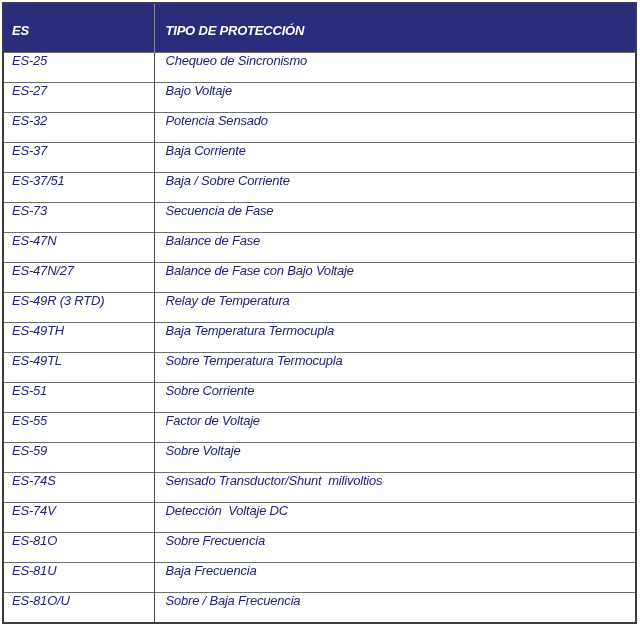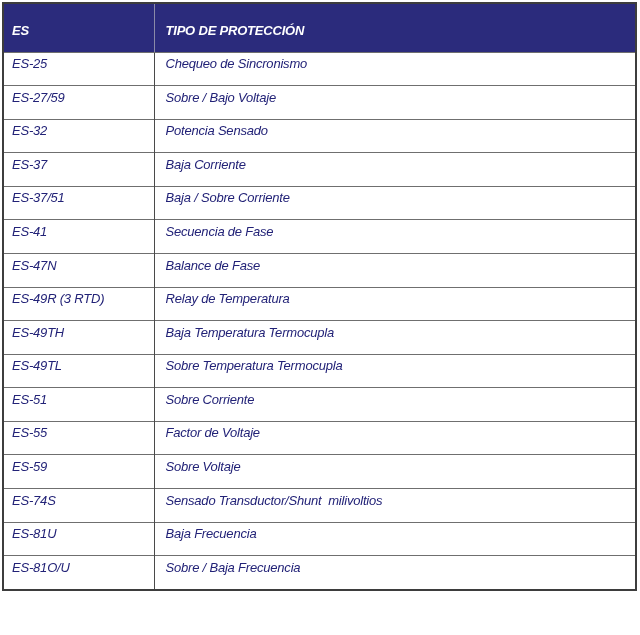--- a/index.html
+++ b/index.html
@@ -80,51 +80,55 @@
         <th class="col-code">ES</th>
         <th class="col-prot">TIPO DE PROTECCIÓN</th>
       </tr>
     </thead>
     <tbody>
   <tr>
     <td class="col-code">ES-25</td>
     <td class="col-prot">Chequeo de Sincronismo</td>
   </tr>
 
+  <tr>
+    <td class="col-code">ES-27</td>
+    <td class="col-prot">Bajo Voltaje</td>
+  </tr>
 
-  <tr>
-    <td class="col-code">ES-27/59</td>
-    <td class="col-prot">Sobre / Bajo Voltaje</td>
-  </tr>
 
   <tr>
     <td class="col-code">ES-32</td>
     <td class="col-prot">Potencia Sensado</td>
   </tr>
 
   <tr>
     <td class="col-code">ES-37</td>
     <td class="col-prot">Baja Corriente</td>
   </tr>
 
   <tr>
     <td class="col-code">ES-37/51</td>
     <td class="col-prot">Baja / Sobre Corriente</td>
   </tr>
 
   <tr>
-    <td class="col-code">ES-41</td>
+    <td class="col-code">ES-73</td>
     <td class="col-prot">Secuencia de Fase</td>
   </tr>
 
   <tr>
     <td class="col-code">ES-47N</td>
     <td class="col-prot">Balance de Fase</td>
   </tr>
 
+  <tr>
+    <td class="col-code">ES-47N/27</td>
+    <td class="col-prot">Balance de Fase con Bajo Voltaje</td>
+  </tr>
 
   <tr>
     <td class="col-code">ES-49R (3 RTD)</td>
     <td class="col-prot">Relay de Temperatura</td>
   </tr>
 
 
   <tr>
     <td class="col-code">ES-49TH</td>
     <td class="col-prot">Baja Temperatura Termocupla</td>
@@ -148,21 +152,29 @@
   <tr>
     <td class="col-code">ES-59</td>
     <td class="col-prot">Sobre Voltaje</td>
   </tr>
 
   <tr>
     <td class="col-code">ES-74S</td>
     <td class="col-prot">Sensado Transductor/Shunt  milivoltios</td>
   </tr>
 
+  <tr>
+    <td class="col-code">ES-74V</td>
+    <td class="col-prot">Detección  Voltaje DC</td>
+  </tr>
 
+  <tr>
+    <td class="col-code">ES-81O</td>
+    <td class="col-prot">Sobre Frecuencia</td>
+  </tr>
 
   <tr>
     <td class="col-code">ES-81U</td>
     <td class="col-prot">Baja Frecuencia</td>
   </tr>
 
   <tr>
     <td class="col-code">ES-81O/U</td>
     <td class="col-prot">Sobre / Baja Frecuencia</td>
   </tr>

